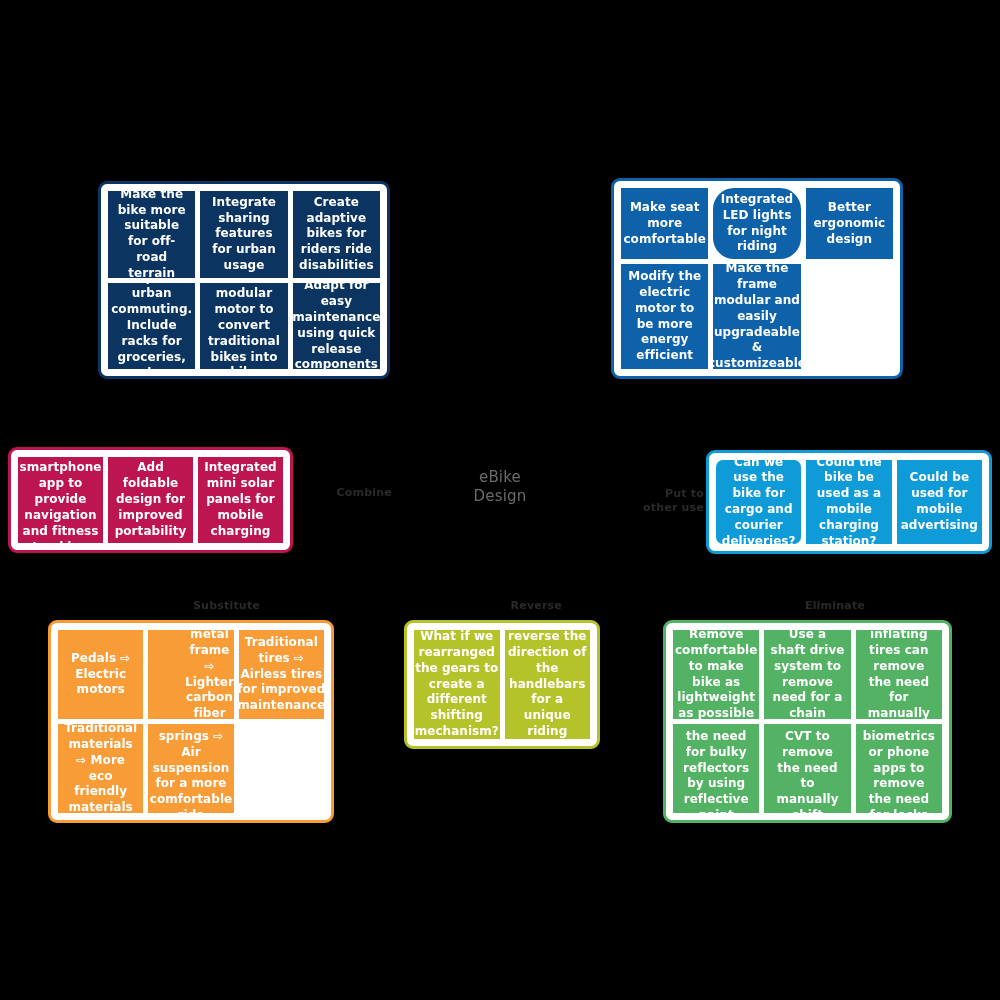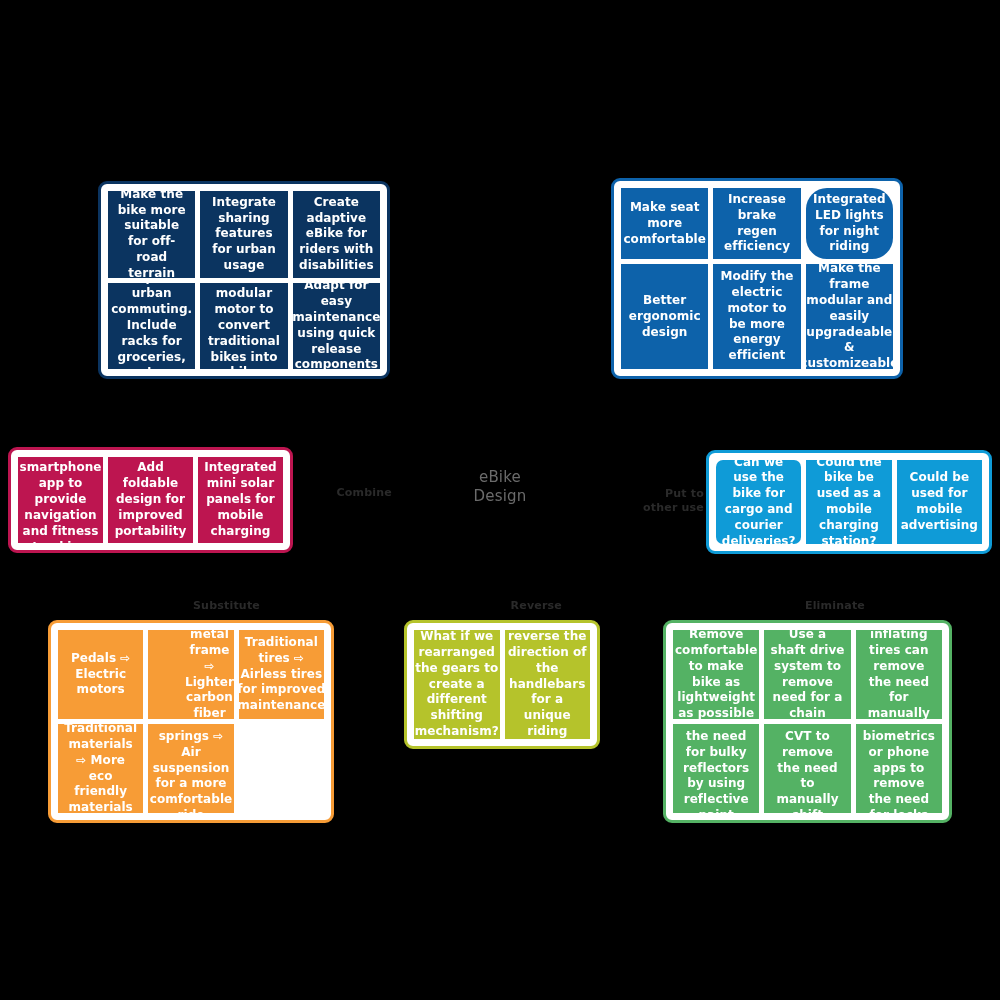--- a/index.html
+++ b/index.html
@@ -91,29 +91,28 @@
   #lbl-eliminate{ left: 745px; top: 599px; width: 120px; }
 </style>
 </head>
 <body>
 
 <div class="canvas">
 
   <div class="group cols3" id="grp-modify" style="border-color: rgb(11, 52, 96);">
     <div class="cell" style="background: rgb(11, 52, 96);">Make the bike more suitable for off-road terrain</div>
     <div class="cell" style="background: rgb(11, 52, 96);">Integrate sharing features for urban usage</div>
-    <div class="cell" style="background: rgb(11, 52, 96);">Create adaptive eBike for riders with disabilities</div>
+    <div class="cell" style="background: rgb(11, 52, 96);">Create adaptive bikes for riders ride disabilities</div>
     <div class="cell" style="background: rgb(11, 52, 96);">Adapt for urban commuting. Include racks for groceries, etc.</div>
     <div class="cell" style="background: rgb(11, 52, 96);">Create a modular motor to convert traditional bikes into ebikes</div>
     <div class="cell" style="background: rgb(11, 52, 96);">Adapt for easy maintenance using quick release components</div>
   </div>
 
   <div class="group cols3" id="grp-adapt" style="border-color: rgb(13, 98, 170);">
     <div class="cell" style="background: rgb(13, 98, 170);">Make seat more comfortable</div>
-    <div class="cell" style="background: rgb(13, 98, 170);">Increase brake regen efficiency</div>
     <div class="cell" style="background: rgb(13, 98, 170); border-radius: 21px;">Integrated LED lights for night riding</div>
     <div class="cell" style="background: rgb(13, 98, 170);">Better ergonomic design</div>
     <div class="cell" style="background: rgb(13, 98, 170);">Modify the electric motor to be more energy efficient</div>
     <div class="cell" style="background: rgb(13, 98, 170);">Make the frame modular and easily upgradeable &amp; customizeable</div>
   </div>
 
   <div class="group cols3" id="grp-combine" style="border-color: rgb(189, 21, 80);">
     <div class="cell" style="background: rgb(189, 21, 80);">Work with smartphone app to provide navigation and fitness tracking</div>
     <div class="cell" style="background: rgb(189, 21, 80);">Add foldable design for improved portability</div>
     <div class="cell" style="background: rgb(189, 21, 80);">Integrated mini solar panels for mobile charging</div>

